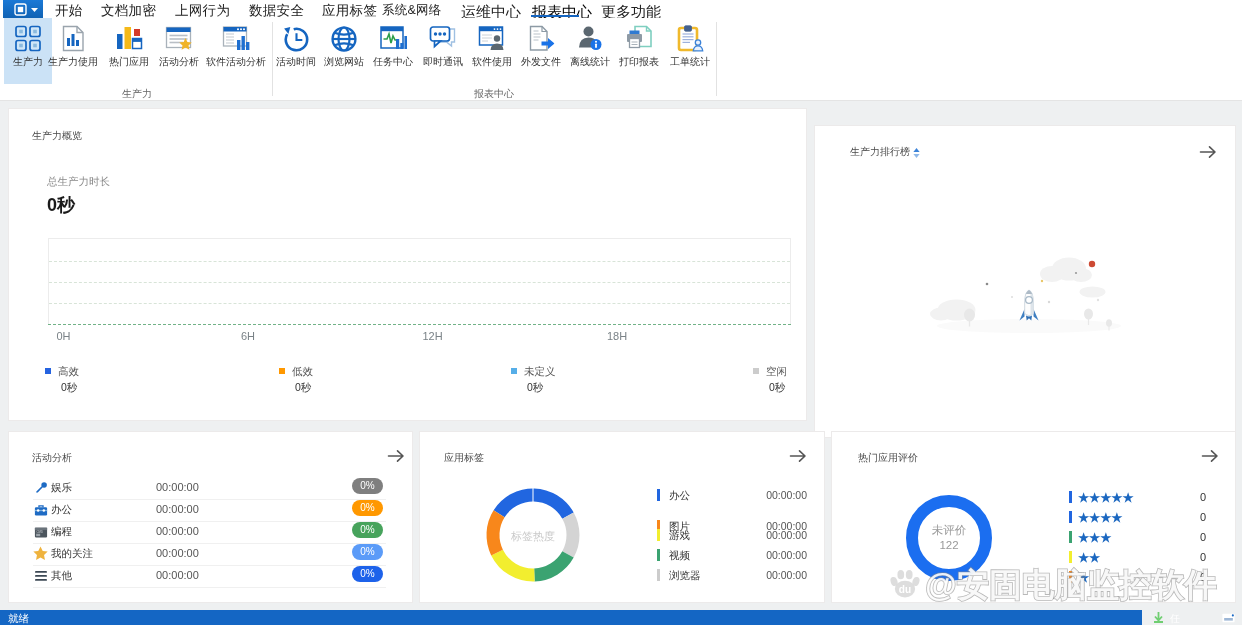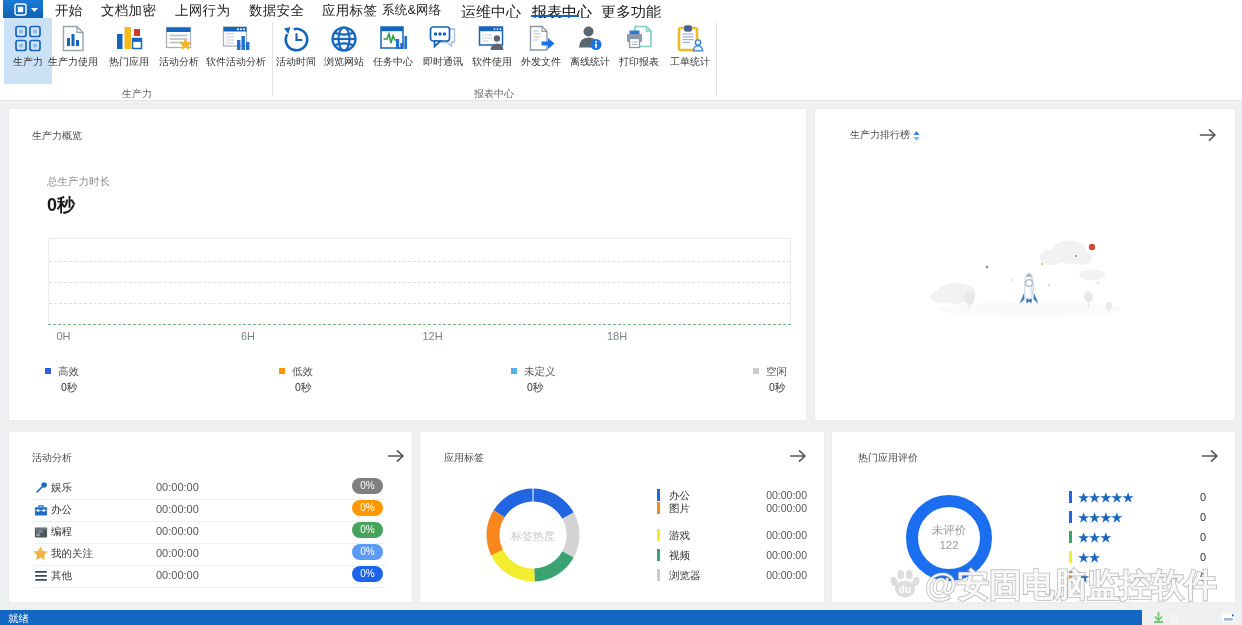--- a/index.html
+++ b/index.html
@@ -25,21 +25,21 @@
 
 
 #content { position:absolute; left:0; top:101px; width:1242px; height:509px; background:#eef0f1; }
 .card { position:absolute; background:#fff; border:1px solid #eceaea; }
 .ctitle { position:absolute; font-size:10px; color:#4a4a4a; }
 .carrow { position:absolute; }
 
 
 #cardA { left:8px; top:7px; width:799px; height:313px; }
 
-#cardB { left:814px; top:7px; width:422px; height:313px; }
+#cardB { left:814px; top:24px; width:422px; height:313px; }
 
 #cardC { left:8px; top:330px; width:405px; height:172px; }
 #cardD { left:419px; top:330px; width:406px; height:172px; }
 #cardE { left:831px; top:330px; width:405px; height:172px; }
 
 
 .alabel { position:absolute; left:38px; top:66px; font-size:10.5px; color:#8a8a8a; }
 .abig { position:absolute; left:38px; top:84px; font-size:18px; font-weight:bold; color:#1a1a1a; }
 #plot { position:absolute; left:39px; top:129px; width:743px; height:86px; border:1px solid #ececec; border-bottom:none; }
 .gline { position:absolute; left:0; width:100%; height:0; border-top:1px dashed #d8e4d8; }
@@ -457,21 +457,21 @@
       <path d="M61.62 106.47 A46.5 46.5 0 0 1 18.21 80.38 L29.89 74.69 A33.5 33.5 0 0 0 61.17 93.48 Z" fill="#f2ee2f"></path>
       <path d="M18.21 80.38 A46.5 46.5 0 0 1 20.57 35.36 L31.59 42.25 A33.5 33.5 0 0 0 29.89 74.69 Z" fill="#f8871b"></path>
       <line x1="60" y1="12.5" x2="60" y2="27.5" stroke="#fff" stroke-width="1"></line>
       <text x="60" y="64.5" font-size="11" fill="#c9c9c9" text-anchor="middle">标签热度</text>
     </svg>
     <div class="dleg" style="top:55px;">
           <span class="bar" style="background:#2166e0;"></span>
           <span class="nm">办公</span>
           <span class="tm">00:00:00</span>
         </div>
-    <div class="dleg" style="top:68px;text-align:right;">
+    <div class="dleg" style="top:86px;text-align:right;">
           <span class="bar" style="background:#f8871b;"></span>
           <span class="nm">图片</span>
           <span class="tm">00:00:00</span>
         </div>
     <div class="dleg" style="top:95px;">
           <span class="bar" style="background:#f2ee2f;"></span>
           <span class="nm">游戏</span>
           <span class="tm">00:00:00</span>
         </div>
     <div class="dleg" style="top:115px;">

